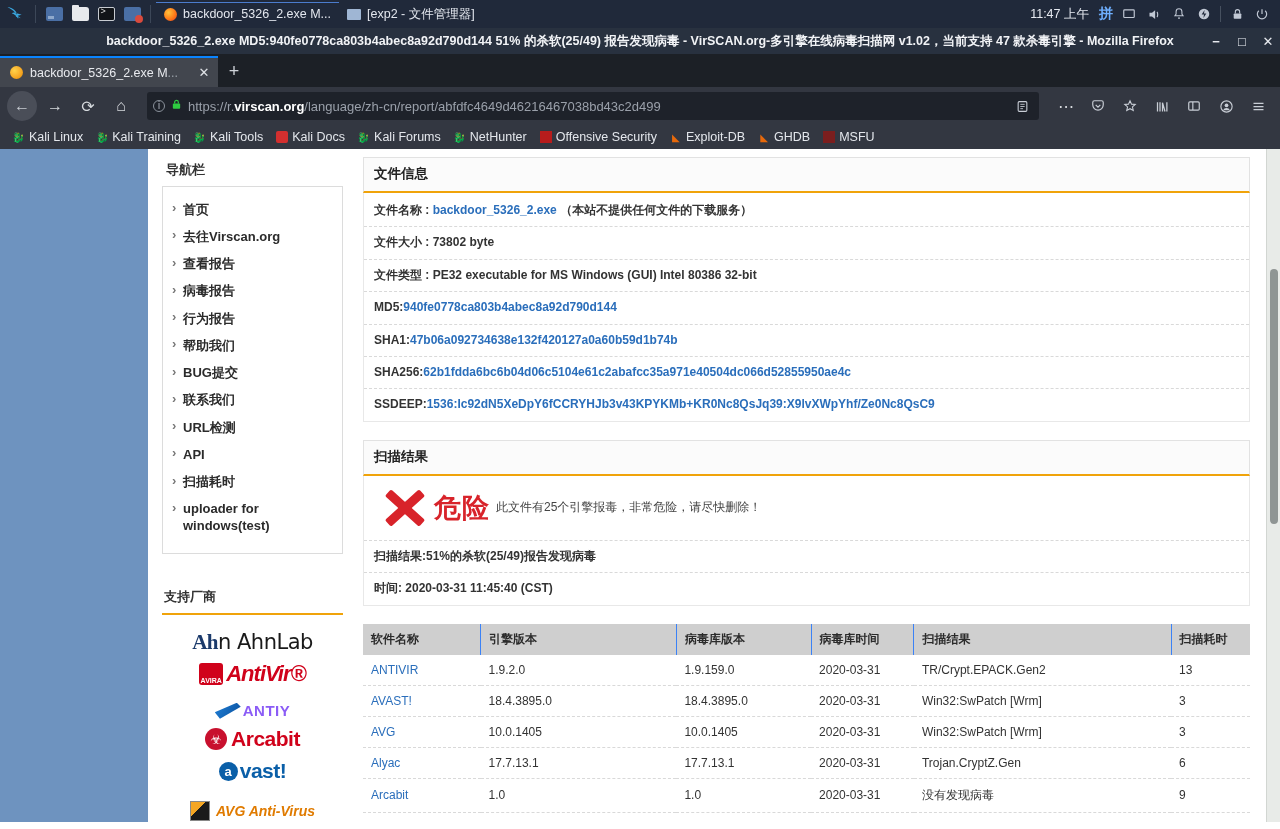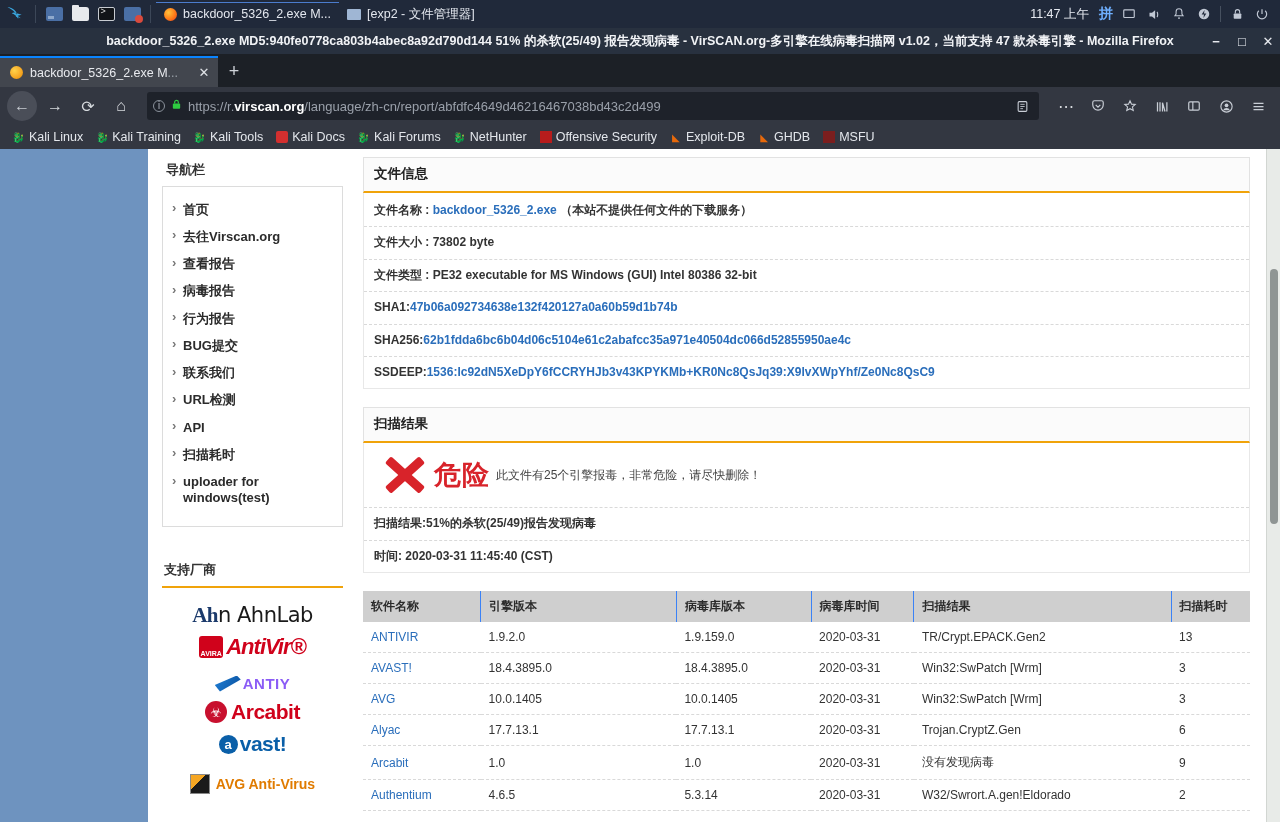--- a/index.html
+++ b/index.html
@@ -157,21 +157,21 @@
     clip-path: polygon(0 60%, 85% 0, 100% 25%, 20% 100%);}
   .lg-antiy .txt{font-size:15px;font-weight:bold;color:#8b5cf6;letter-spacing:.5px;}
   .lg-arcabit { display:flex;align-items:center;gap:4px;}
   .lg-arcabit .hz { width:22px;height:22px;border-radius:50%;background:#c8102e;color:#fff;
     display:flex;align-items:center;justify-content:center;font-size:13px;}
   .lg-arcabit .txt{font-size:21px;font-weight:bold;color:#d0021b;letter-spacing:-.5px;}
   .lg-avast { display:flex;align-items:center;gap:2px;}
   .lg-avast .ball{width:19px;height:19px;border-radius:50%;background:#0a5fa8;color:#fff;font-size:13px;
     display:flex;align-items:center;justify-content:center;font-weight:bold;}
   .lg-avast .txt{font-size:21px;font-weight:bold;color:#0a5fa8;letter-spacing:-.5px;}
-  .lg-avg { display:flex;align-items:center;gap:6px;}
+  .lg-avg { display:flex;align-items:center;gap:6px;font-style:italic;}
   .lg-avg .sq{width:20px;height:20px;background:linear-gradient(135deg,#f5a623 0%,#f5a623 40%,#1a1a1a 40%,#1a1a1a 100%);
     border:1px solid #888;}
   .lg-avg .txt{font-size:14px;font-weight:bold;color:#e07b00;}
 
   
   .sec { margin-bottom: 18px; }
   .sec-head {
     font-size:13.5px; font-weight:bold; color:#222; padding: 7px 10px 8px 10px;
     border:1px solid #e2e2e2; border-bottom: 2px solid #f0a30a; background:#fbfbfb;
   }
@@ -423,20 +423,21 @@
 
       <div class="col-left">
         <div class="panel-head" style="border:none;border-bottom:none;padding-left:4px;">导航栏</div>
         <div class="panel">
           <div class="nav-list">
             <div class="nav-item"><span>首页</span></div>
             <div class="nav-item"><span>去往Virscan.org</span></div>
             <div class="nav-item"><span>查看报告</span></div>
             <div class="nav-item"><span>病毒报告</span></div>
             <div class="nav-item"><span>行为报告</span></div>
+            <div class="nav-item"><span>帮助我们</span></div>
             <div class="nav-item"><span>BUG提交</span></div>
             <div class="nav-item"><span>联系我们</span></div>
             <div class="nav-item"><span>URL检测</span></div>
             <div class="nav-item"><span>API</span></div>
             <div class="nav-item"><span>扫描耗时</span></div>
             <div class="nav-item wrap"><span>uploader for windows(test)</span></div>
           </div>
         </div>
 
         <div class="vendor-title">支持厂商</div>
@@ -488,20 +489,23 @@
               <span class="lnk">backdoor_5326_2.exe</span>
               <span>（本站不提供任何文件的下载服务）</span>
             </div>
             <div class="kv">
               <span>文件大小 :</span>
               <span>73802 byte</span>
             </div>
             <div class="kv">
               <span>文件类型 :</span>
               <span>PE32 executable for MS Windows (GUI) Intel 80386 32-bit</span>
+            </div>
+            <div class="kv">
+              <span>MD5:</span><span class="lnk">940fe0778ca803b4abec8a92d790d144</span>
             </div>
             <div class="kv">
               <span>SHA1:</span><span class="lnk">47b06a092734638e132f420127a0a60b59d1b74b</span>
             </div>
             <div class="kv">
               <span>SHA256:</span><span class="lnk">62b1fdda6bc6b04d06c5104e61c2abafcc35a971e40504dc066d52855950ae4c</span>
             </div>
             <div class="kv">
               <span>SSDEEP:</span><span class="lnk">1536:Ic92dN5XeDpY6fCCRYHJb3v43KPYKMb+KR0Nc8QsJq39:X9lvXWpYhf/Ze0Nc8QsC9</span>
             </div>

